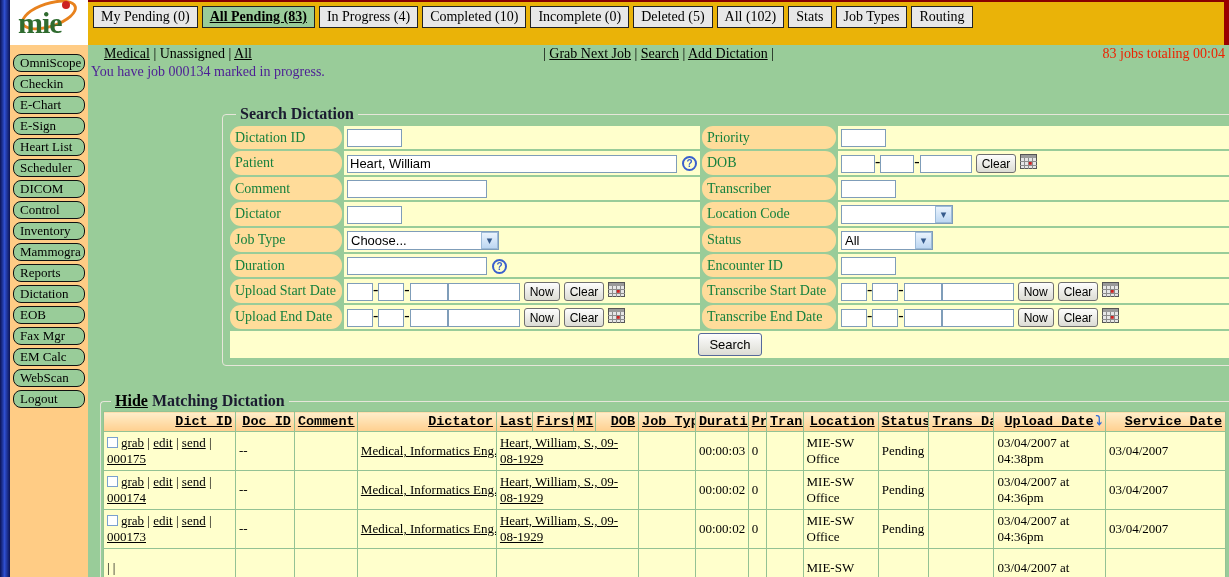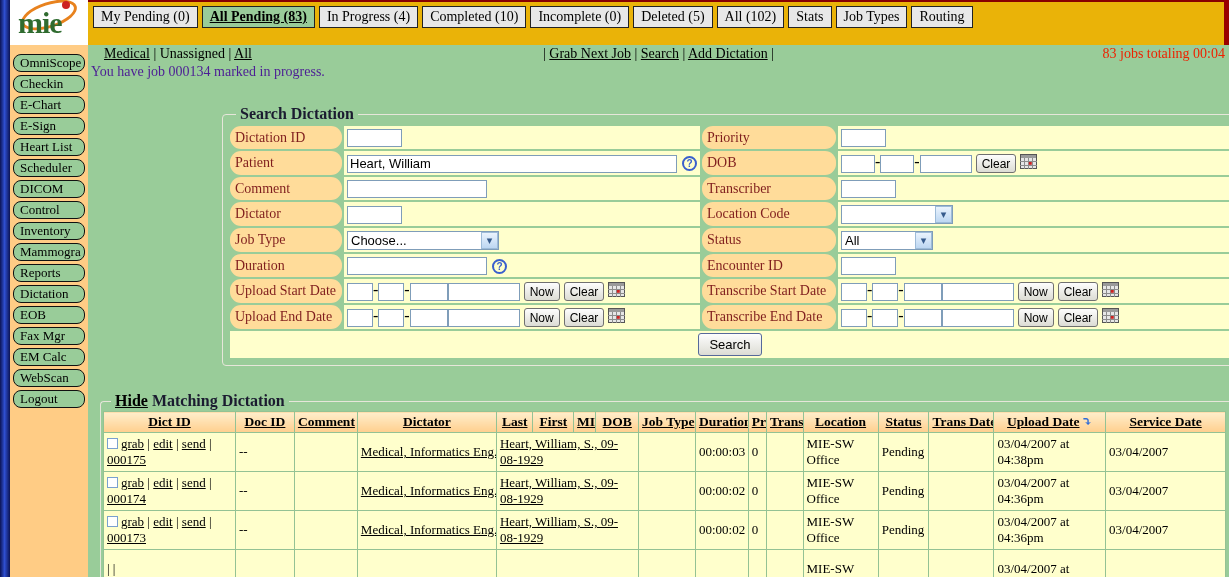--- a/index.html
+++ b/index.html
@@ -49,21 +49,21 @@
   .nav-summary { position:absolute; right:4px; top:0; color:#EE2200; }
   .nav-plain { text-decoration:none; }
   .msg { color:#4c1d95; font-size:14px; margin:0 0 0 3px; height:17px; }
 
   
   fieldset { border:1px solid #E6E6DA; border-radius:4px; }
   legend { font-size:16px; font-weight:bold; color:#1b1b30; padding:0 4px; margin-left:8px; }
 
   .search-fs { margin:24px 0 0 134px; width:1016px; padding:1px 5px 5px; }
   .form-table { width:100%; border-collapse:separate; border-spacing:2px; }
-  .flabel { background:#FFDC9A; font-size:14px; padding:2px 2px 2px 5px; width:112px; color:#7f1d1d;border-radius:11px; }
+  .flabel { background:#FFDC9A; font-size:14px; padding:2px 2px 2px 5px; width:112px; color:#15803d;border-radius:11px; }
   .flabel.r { width:134px; }
   .ffield { background:#FFFFCC; padding:2px 3px; white-space:nowrap; }
   .ffield.l { width:348px; }
   .txt { border:1px solid #7F9DB9; height:18px; font:13px "Liberation Sans","DejaVu Sans",sans-serif;
     padding:0 2px; background:#FFF; vertical-align:middle; }
   .btn-xp { font:12px "Liberation Sans","DejaVu Sans",sans-serif; border:1px solid #707070;
     border-radius:3px; background:linear-gradient(#FDFDFD,#DCDCD4); padding:0 5px; height:19px;
     margin-left:4px; cursor:pointer; vertical-align:middle; }
   .search-btn { height:23px; font-size:13px; padding:0 10px; border:1px solid #56699B;
     margin:1px 0; }
@@ -77,22 +77,22 @@
     color:#3A5FCD; font:bold 10px/11px "Liberation Sans",sans-serif; text-align:center;
     margin-left:5px; vertical-align:middle; background:#FFFFCC; cursor:pointer; }
   .cal-icon { display:inline-block; margin-left:4px; vertical-align:middle; cursor:pointer; }
   .cb { display:inline-block; width:11px; height:11px; border:1px solid #7AA0CF; background:#FFF;
     margin-right:3px; vertical-align:-1px; cursor:pointer; }
 
   
   .results-fs { margin:26px 0 0 12px; width:1140px; padding:1px 0 0 2px; border-right:none; }
   .results { border-collapse:collapse; width:1123px; table-layout:fixed; font-size:13px; }
   .results th, .results td { border:1px solid #94C294; overflow:hidden; }
-  .results th { background:linear-gradient(#FFEECB,#FFCF8E); text-align:center; padding:2px 3px;
-    font-size:13.5px; white-space:nowrap; }
+  .results th { background:linear-gradient(#FFEECB,#FFCF8E); text-align:right; padding:2px 3px;
+    font-size:13.5px; white-space:nowrap;font-family:Liberation Mono, monospace; }
   .results th a { font-weight:bold; }
   .results td { background:#FFFFCC; padding:1px 3px; height:39px; vertical-align:middle; }
   .sort-icon { color:#2E6CD8; font-size:13px; margin-left:2px; text-decoration:none; display:inline-block; }
   .nowrap { white-space:nowrap; }
 </style>
 </head>
 <body>
 
 <div class="page">
   <div class="blue-strip"></div>

